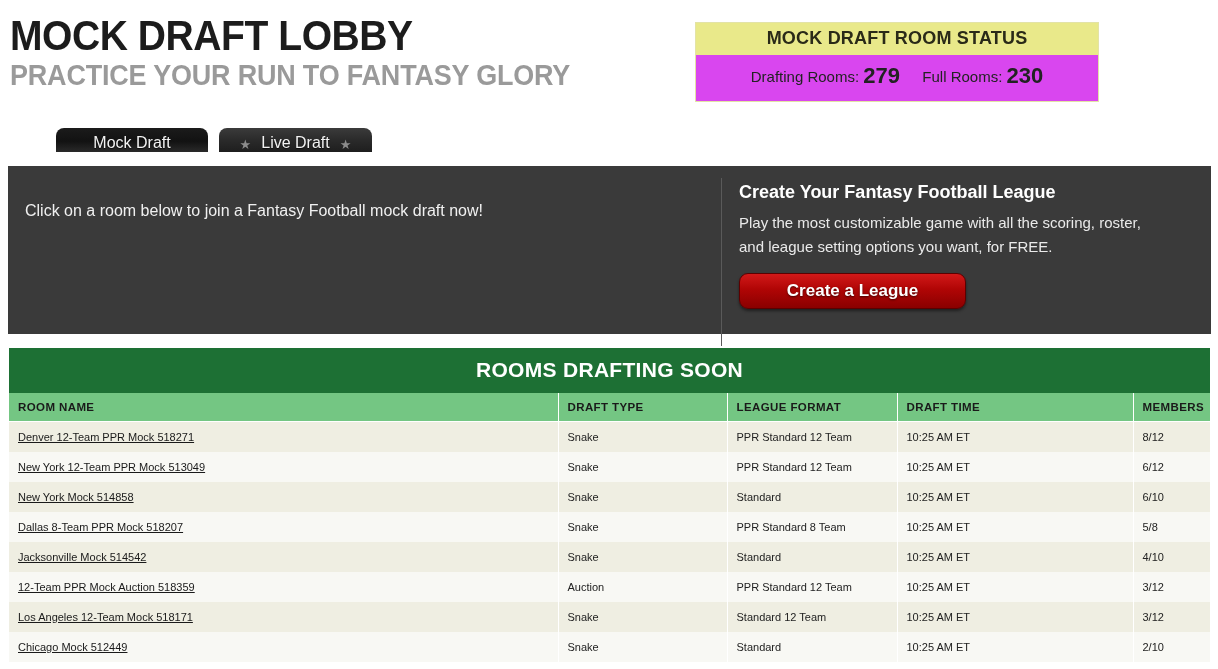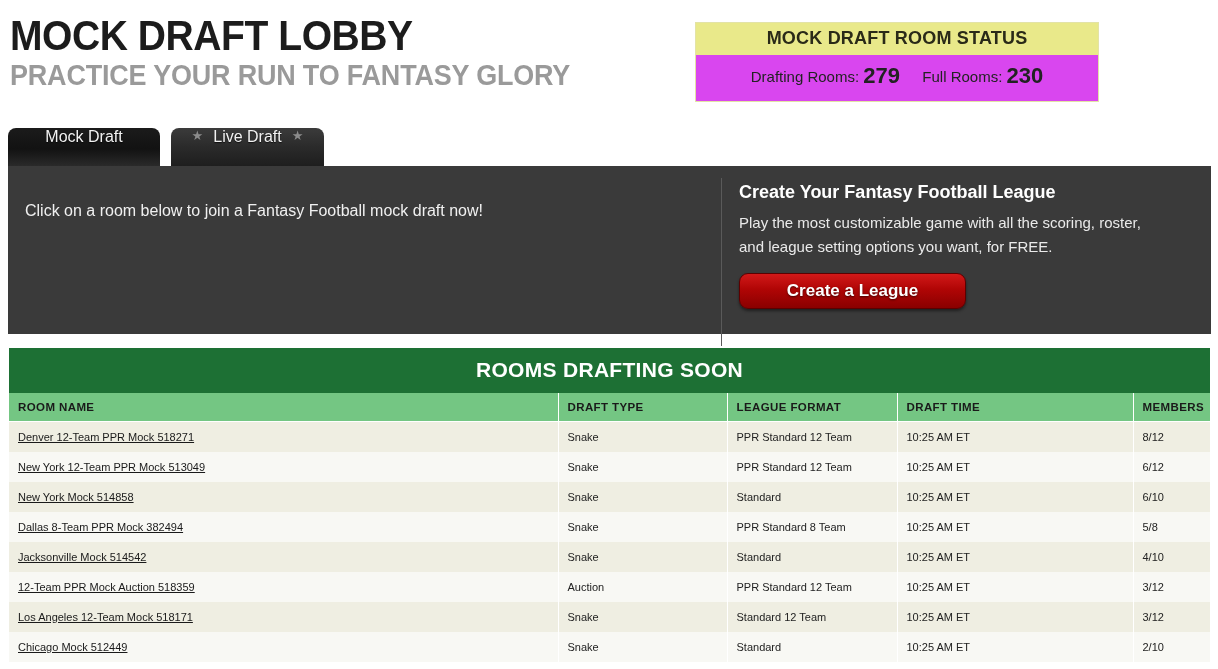--- a/index.html
+++ b/index.html
@@ -82,31 +82,32 @@
 
   
   .tabs {
     position: relative;
     height: 38px;
     margin-left: 8px;
   }
   .tab {
     position: absolute;
     top: 0;
-    height: 38px;
+    height: 24px;
     box-sizing: border-box;
     border-radius: 8px 8px 0 0;
     color: #f2f2f2;
     font-size: 16px;
     display: flex;
-    align-items: flex-start;
+    align-items: flex-end;
     justify-content: center;
     gap: 10px;
     cursor: pointer;
     text-shadow: 0 1px 1px rgba(0,0,0,0.7);
+    margin-left: 48px;
   }
   .tab-mock {
     left: 0;
     width: 152px;
     background: linear-gradient(to bottom, #1b1b1b 0%, #121212 55%, #2a2a2a 100%);
     z-index: 2;
   }
   .tab-live {
     left: 163px;
     width: 153px;
@@ -309,21 +310,21 @@
           <td>6/12</td>
         </tr>
         <tr>
           <td><span class="room-link">New York Mock 514858</span></td>
           <td>Snake</td>
           <td>Standard</td>
           <td>10:25 AM ET</td>
           <td>6/10</td>
         </tr>
         <tr>
-          <td><span class="room-link">Dallas 8-Team PPR Mock 382494</span></td>
+          <td><span class="room-link">Dallas 8-Team PPR Mock 518207</span></td>
           <td>Snake</td>
           <td>PPR Standard 8 Team</td>
           <td>10:25 AM ET</td>
           <td>5/8</td>
         </tr>
         <tr>
           <td><span class="room-link">Jacksonville Mock 514542</span></td>
           <td>Snake</td>
           <td>Standard</td>
           <td>10:25 AM ET</td>

